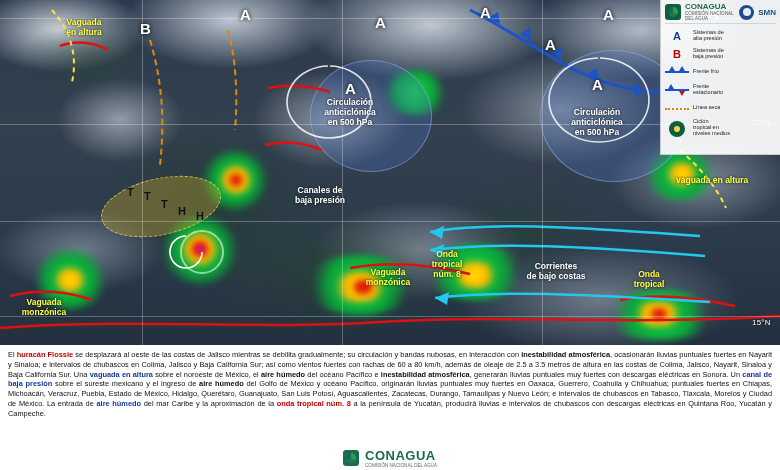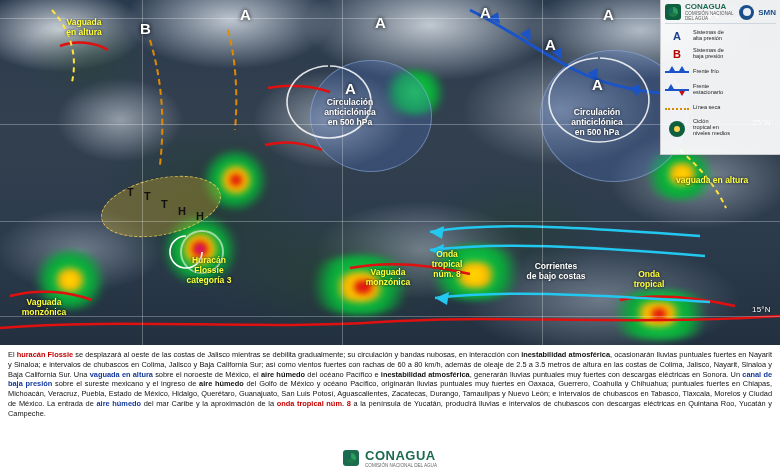--- a/index.html
+++ b/index.html
@@ -221,21 +221,21 @@
     <div class="grid-line lat" style="top:124px;"></div>
     <div class="grid-line lat" style="top:221px;"></div>
     <div class="grid-line lat" style="top:316px;"></div>
     <div class="grid-line lon" style="left:142px;"></div>
     <div class="grid-line lon" style="left:342px;"></div>
     <div class="grid-line lon" style="left:542px;"></div>
 
     <div class="grid-label" style="left:752px;top:8px;">30°N</div>
     <div class="grid-label" style="left:752px;top:118px;">25°N</div>
     <div class="grid-label" style="left:788px;top:215px;">20°N</div>
-    <div class="grid-label" style="left:752px;top:305px;">15°N</div>
+    <div class="grid-label" style="left:752px;top:318px;">15°N</div>
 
     <div class="bigA" style="left:240px;top:6px;">A</div>
     <div class="bigA" style="left:375px;top:14px;">A</div>
     <div class="bigA" style="left:480px;top:4px;">A</div>
     <div class="bigA" style="left:545px;top:36px;">A</div>
     <div class="bigA" style="left:603px;top:6px;">A</div>
     <div class="bigA" style="left:708px;top:4px;">A</div>
     <div class="bigA" style="left:345px;top:80px;">A</div>
     <div class="bigA" style="left:592px;top:76px;">A</div>
     <div class="bigB" style="left:140px;top:20px;">B</div>
@@ -251,23 +251,22 @@
     <div class="ann center" style="left:8px;top:298px;width:72px;color:#ffff3c;white-space:pre-line;">Vaguada
 monzónica</div>
     <div class="ann center" style="left:352px;top:268px;width:72px;color:#ffff3c;white-space:pre-line;">Vaguada
 monzónica</div>
     <div class="ann center" style="left:310px;top:98px;width:80px;color:#ffffff;white-space:pre-line;">Circulación
 anticiclónica
 en 500 hPa</div>
     <div class="ann center" style="left:554px;top:108px;width:86px;color:#ffffff;white-space:pre-line;">Circulación
 anticiclónica
 en 500 hPa</div>
-    <div class="ann center" style="left:176px;top:256px;width:66px;color:#ffff3c;white-space:pre-line;">Huracán
-Flossie
-categoría 3</div>
+    <div class="ann center" style="left:280px;top:186px;width:80px;color:#ffffff;white-space:pre-line;">Canales de
+baja presión</div>
     <div class="ann center" style="left:420px;top:250px;width:54px;color:#ffff3c;white-space:pre-line;">Onda
 tropical
 núm. 8</div>
     <div class="ann center" style="left:522px;top:262px;width:68px;color:#ffffff;white-space:pre-line;">Corrientes
 de bajo costas</div>
     <div class="ann center" style="left:626px;top:270px;width:46px;color:#ffff3c;white-space:pre-line;">Onda
 tropical</div>
     <div class="ann" style="left:676px;top:176px;width:100px;color:#ffff3c;">vaguada en altura</div>
 
     <div class="legend">

